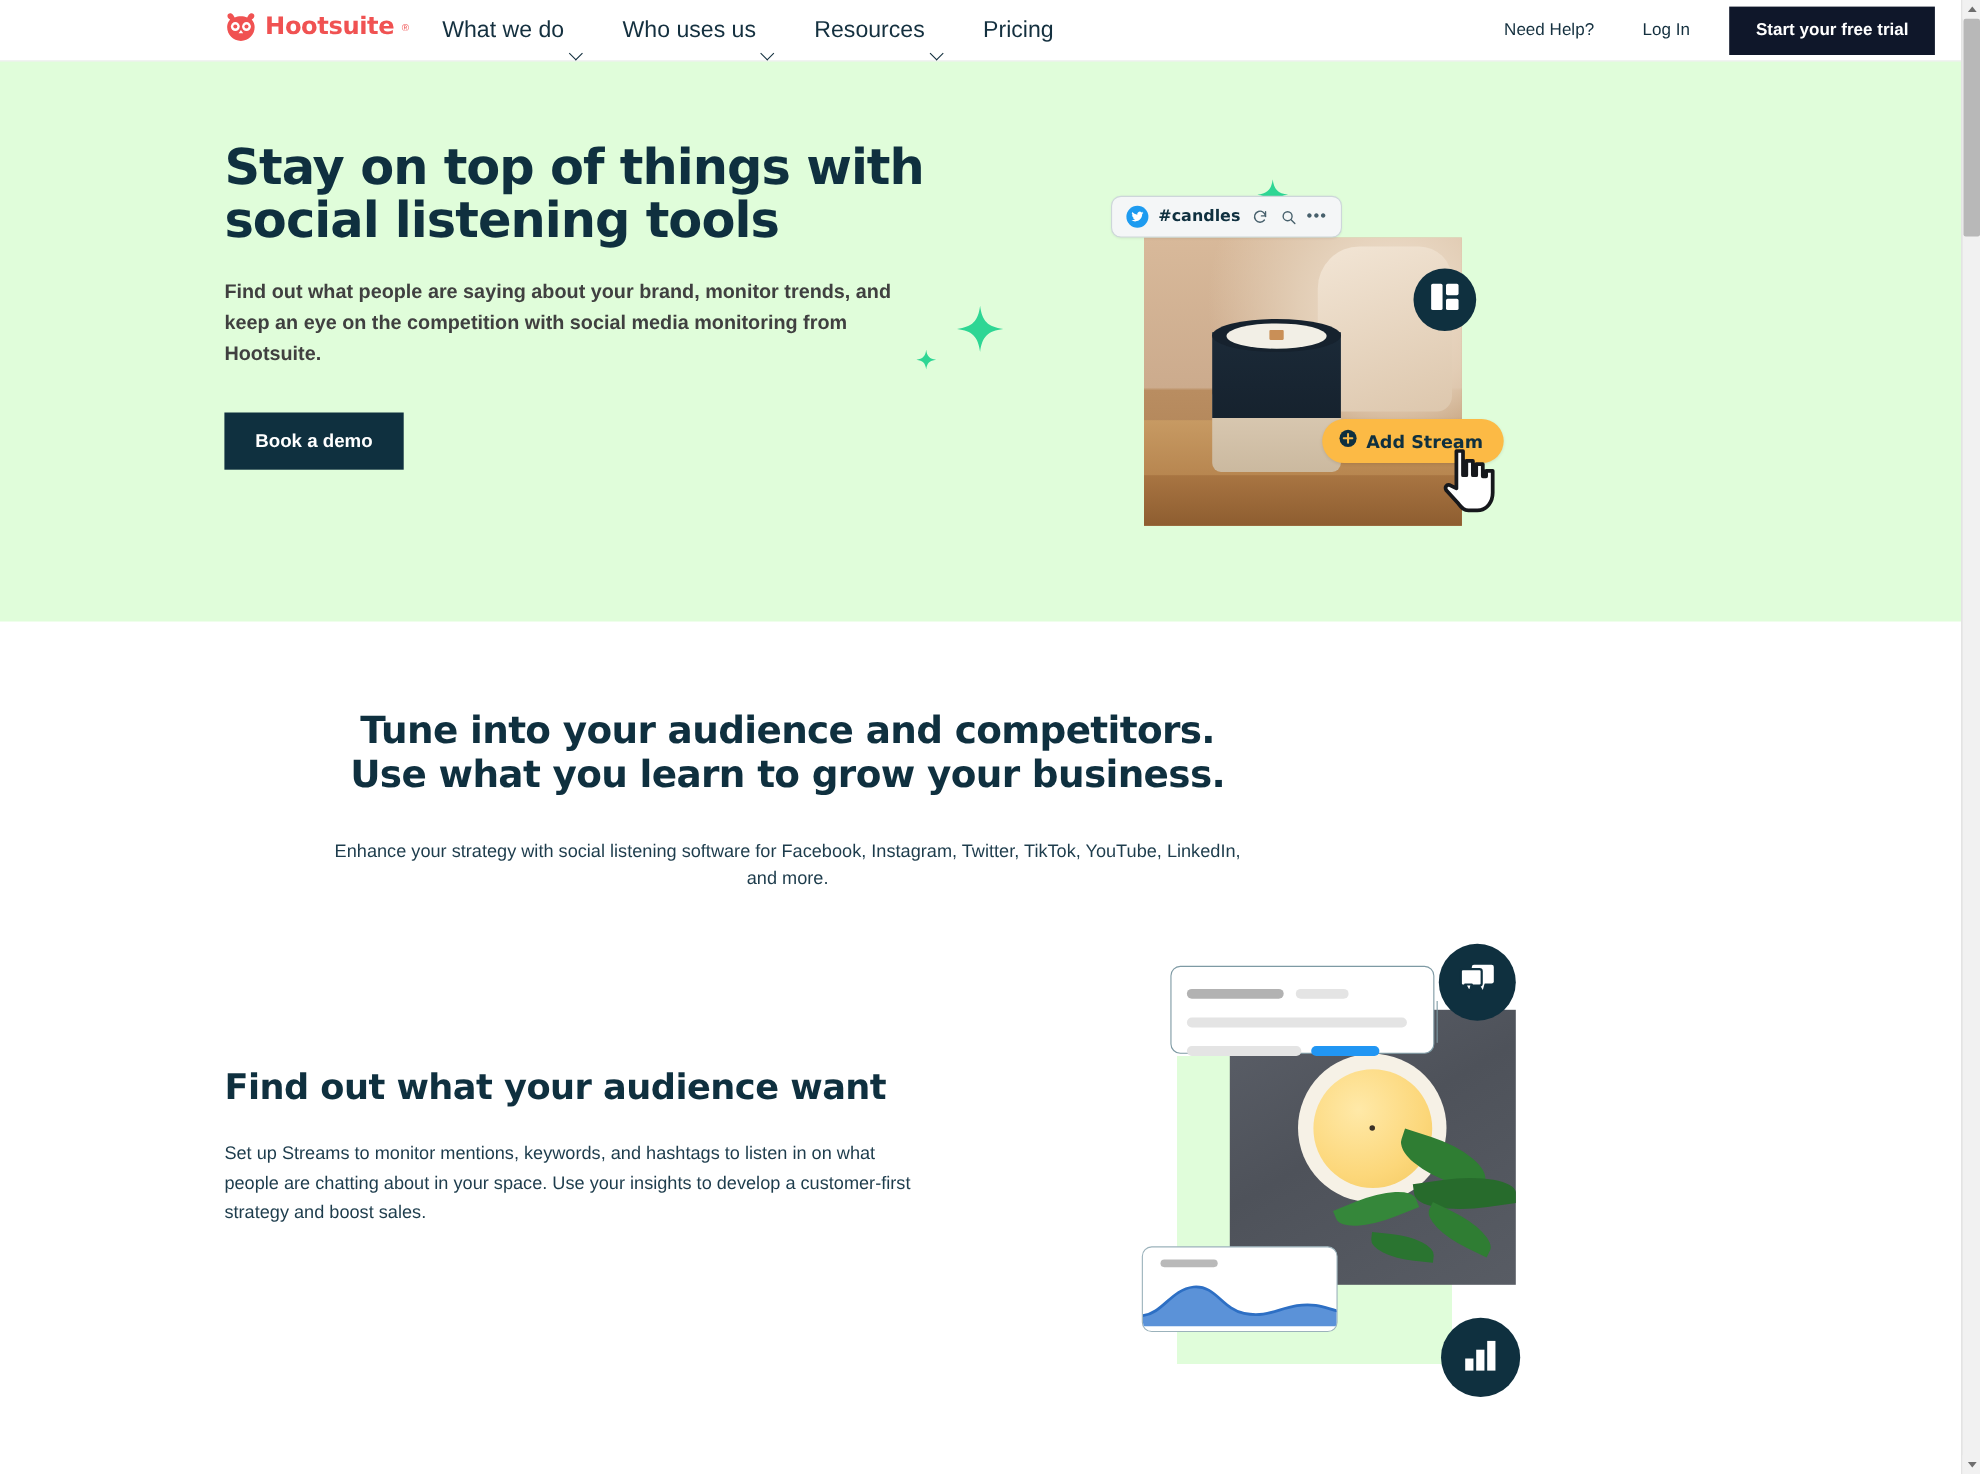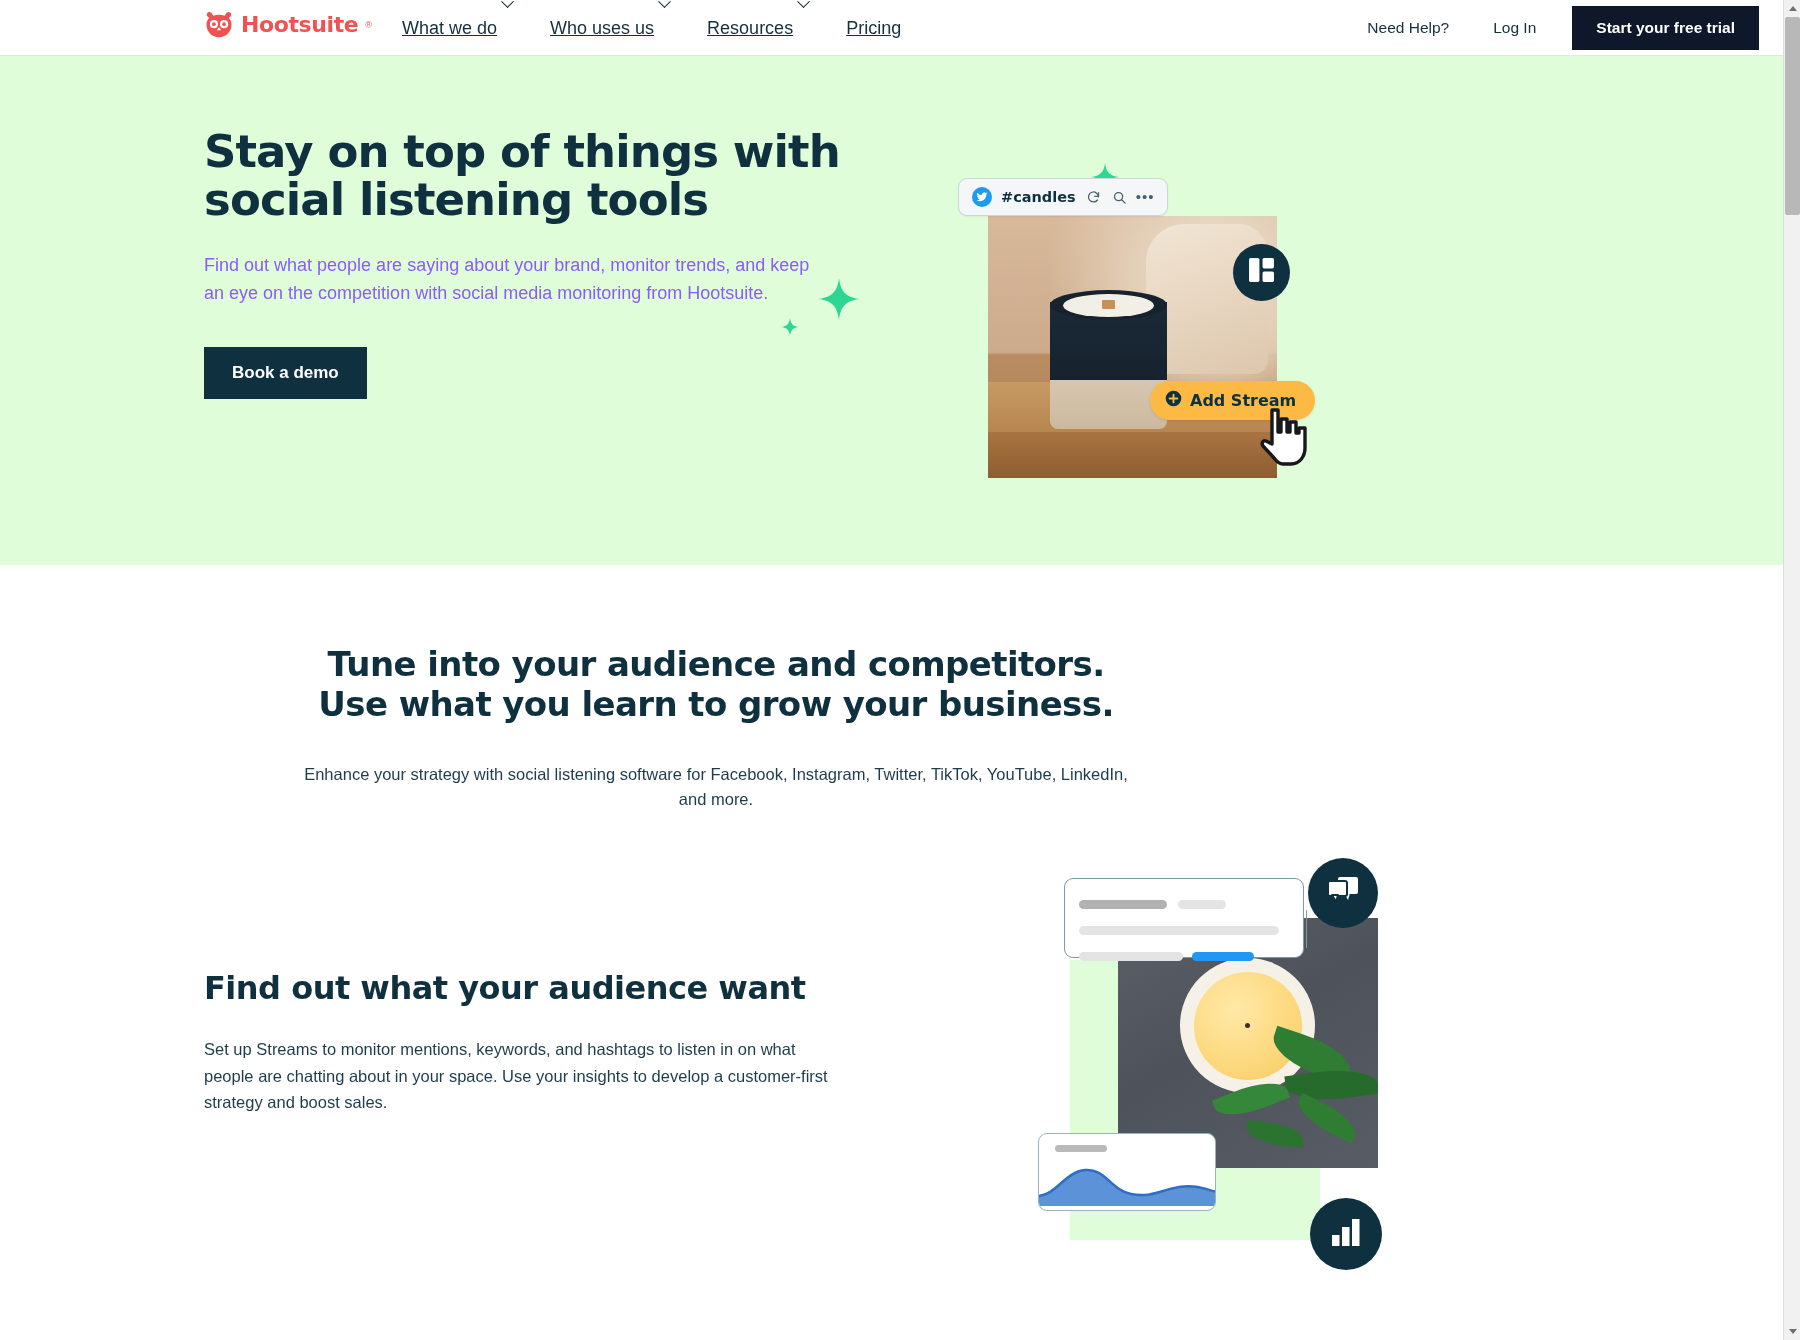--- a/index.html
+++ b/index.html
@@ -63,30 +63,29 @@
     position: absolute;
     left: 383px;
     top: 0;
     height: 56px;
     display: flex;
     align-items: center;
     gap: 0px;
   }
   .nav-item {
     display: flex;
-    align-items: flex-start;
+    align-items: flex-end;
     gap: 6px;
-    font-size: 18px;
+    font-size: 21px;
     color: #14303f;
     padding: 0 19px;
     height: 56px;
     line-height: 56px;
     cursor: pointer;
     white-space: nowrap;
-    text-decoration: underline;
   }
   .chev {
     display: inline-block;
     width: 9px; height: 9px;
     border-right: 1.6px solid #14303f;
     border-bottom: 1.6px solid #14303f;
     transform: rotate(45deg) translate(-2px,-2px);
   }
   .nav-right {
     position: absolute;
@@ -141,38 +140,39 @@
     font-size: 45px;
     line-height: 1.07;
     font-weight: bold;
     color: #0f303f;
     letter-spacing: -0.9px;
     margin-bottom: 28px;
   }
   .hero-sub {
     font-size: 18px;
     line-height: 1.55;
-    color: #8b5cf6;
+    color: #404040;
     width: 630px;
     margin-bottom: 39px;
+    font-weight: bold;
   }
   .book-btn {
     display: inline-block;
     background: #0f303f;
     color: #ffffff;
     font-size: 17px;
     font-weight: bold;
     padding: 16px 28px;
     border: none;
     cursor: pointer;
     font-family: "Liberation Sans", sans-serif;
   }
   .hero-art {
     position: absolute;
-    left: 903px;
+    left: 955px;
     top: 110px;
     width: 470px;
     height: 360px;
   }
 
   
   .photo-card {
     position: absolute;
     left: 85px; top: 50px;
     width: 289px; height: 262px;

